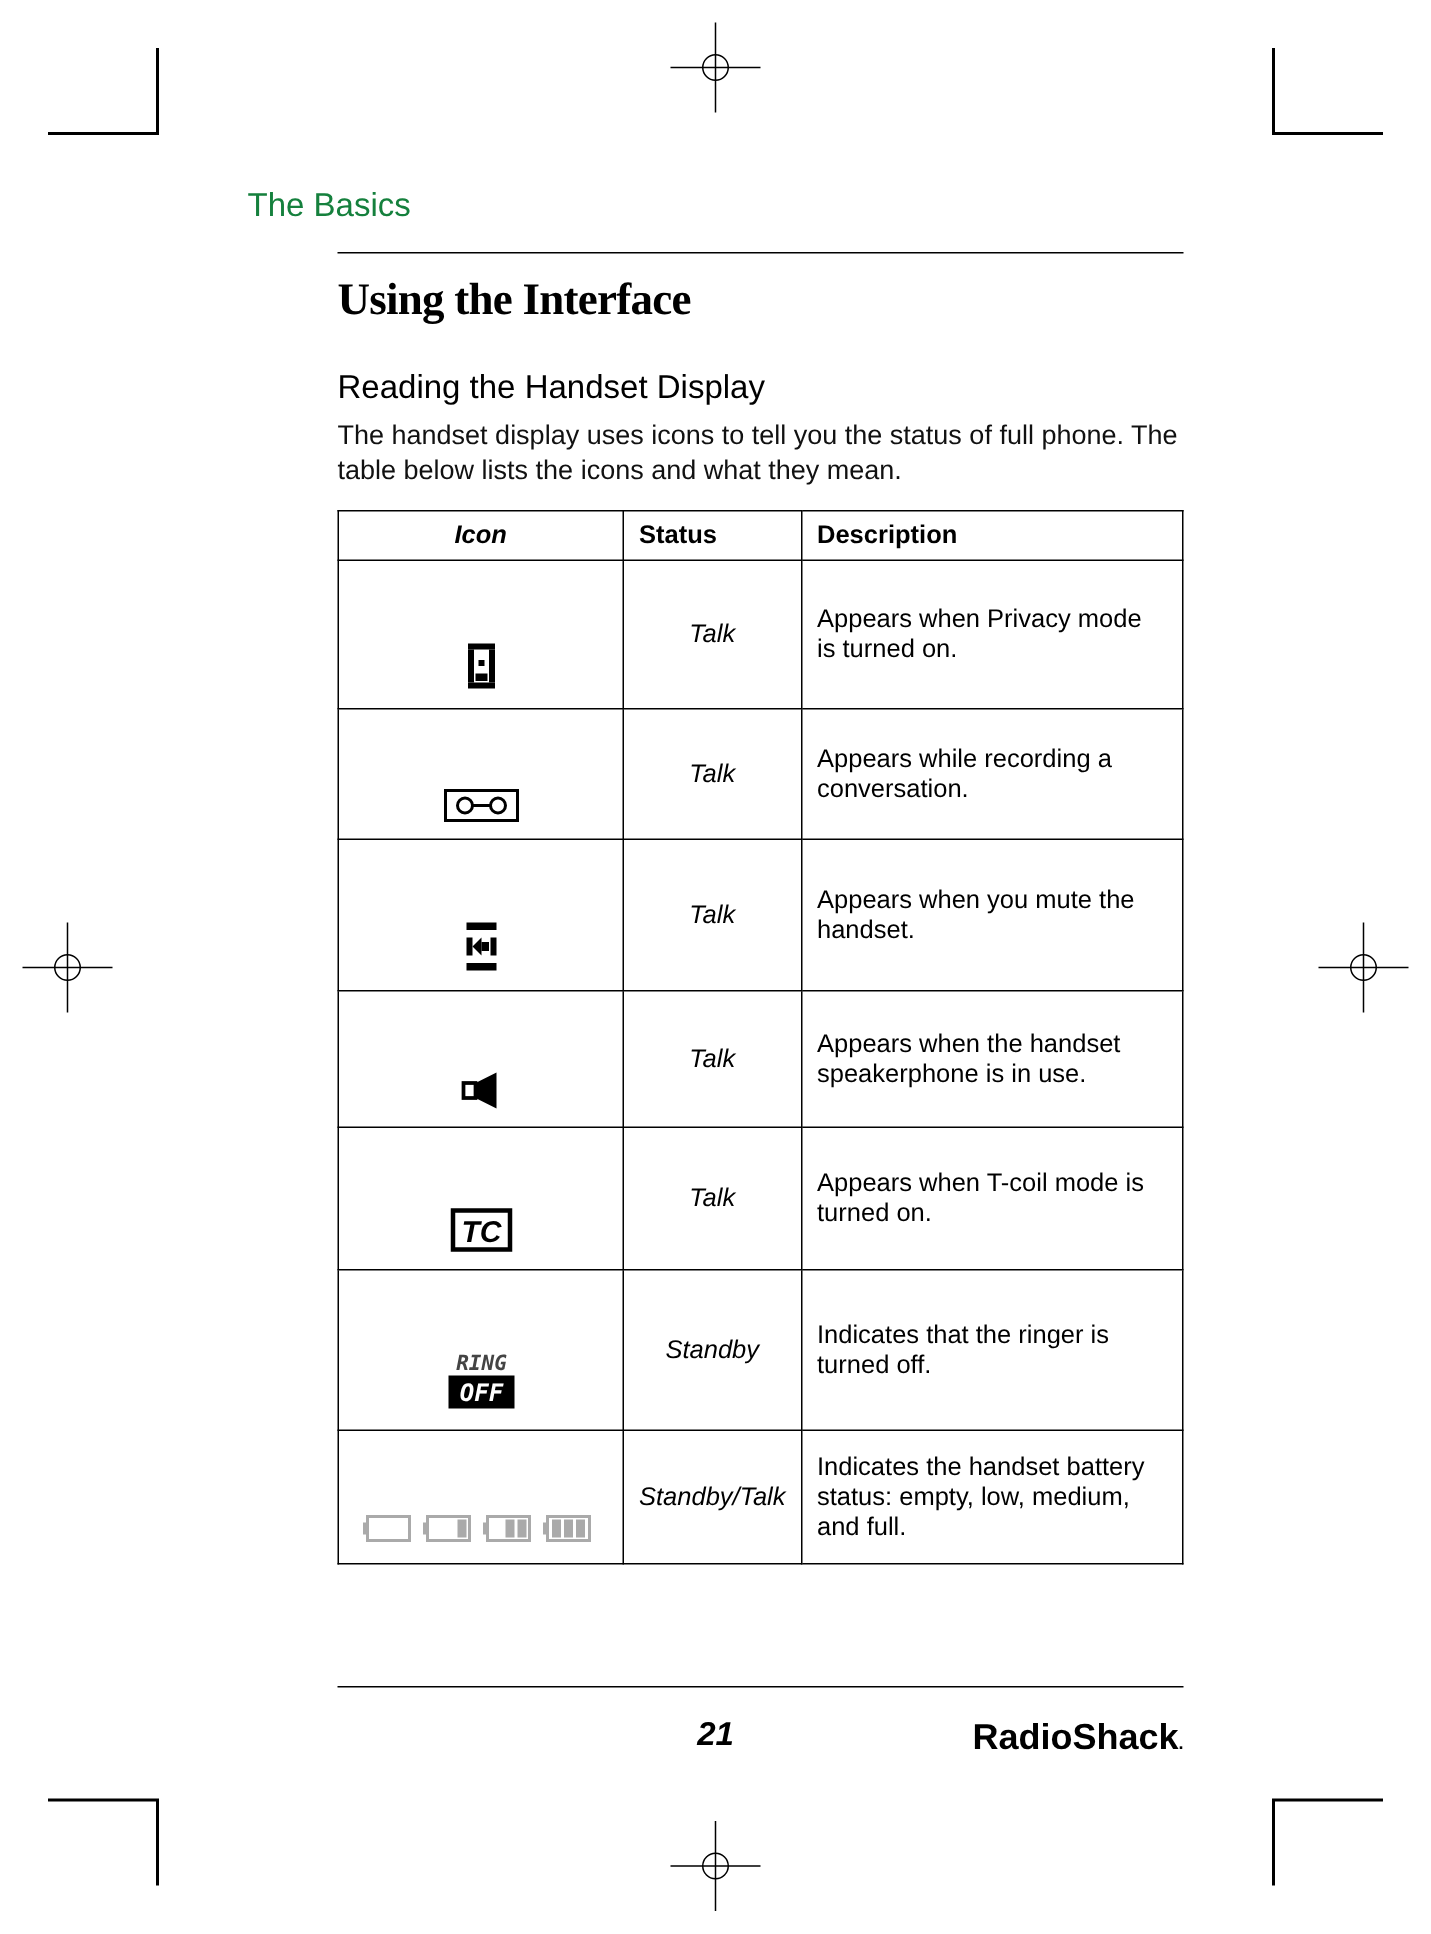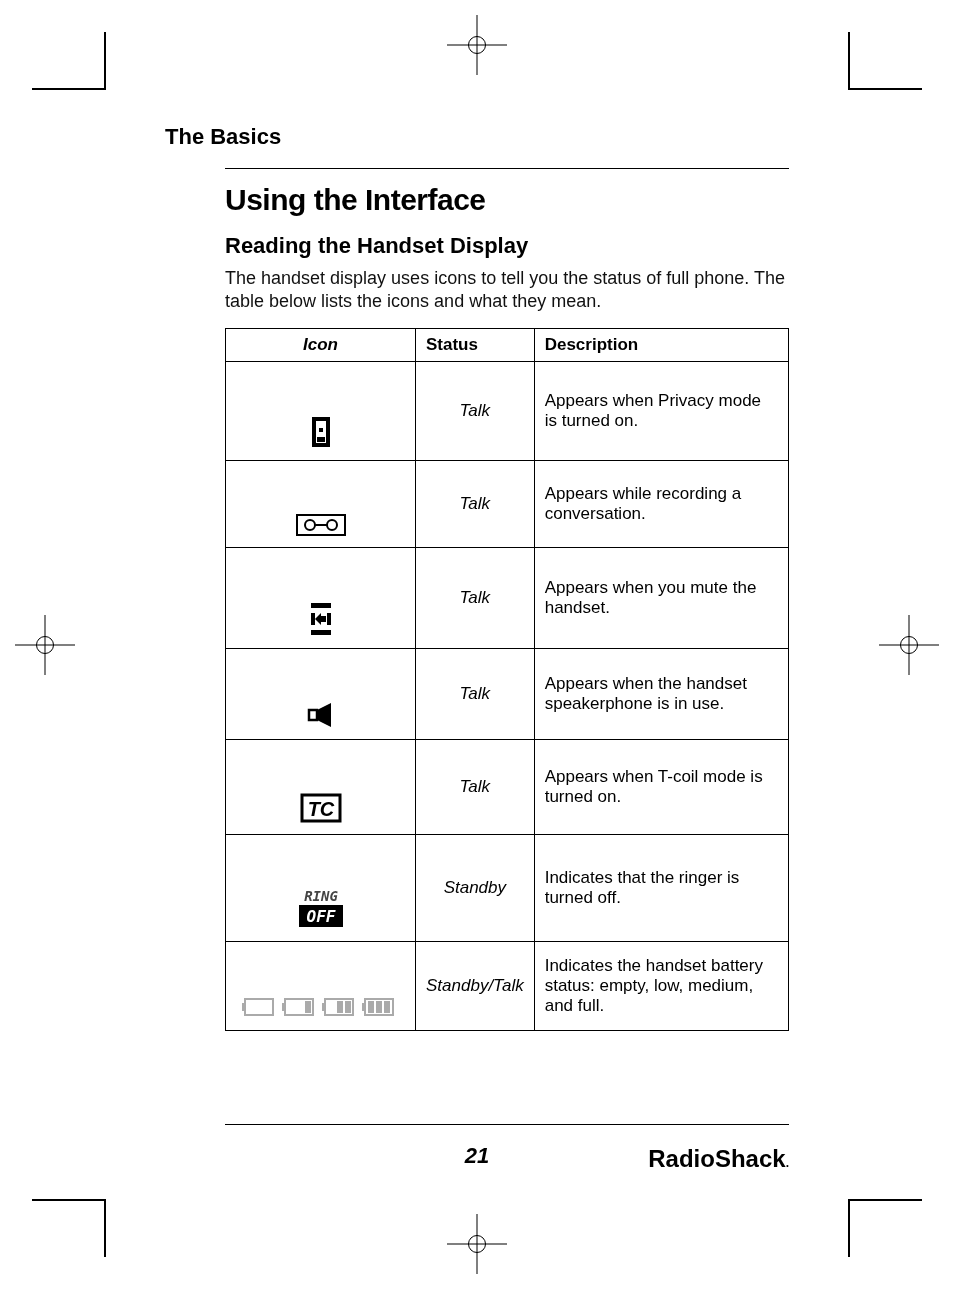--- a/index.html
+++ b/index.html
@@ -68,42 +68,43 @@
     .page {
       position: absolute;
       top: 88px;
       left: 105px;
       right: 105px;
       bottom: 88px;
       padding: 36px 60px 50px 60px;
     }
     .section-header {
       font-size: 22px;
-      font-weight: bold;
-      color: #000000;
+      font-weight: normal;
+      color: #15803d;
       margin-bottom: 18px;
     }
     .hr-top {
       border: none;
       border-top: 1.5px solid #000;
       margin-left: 60px;
       margin-bottom: 14px;
     }
     .content {
       margin-left: 60px;
     }
     .main-heading {
       font-size: 30px;
       font-weight: 900;
-      margin-bottom: 16px;
+      margin-bottom: 28px;
       letter-spacing: -0.5px;
+      font-family: Liberation Serif, serif;
     }
     .sub-heading {
       font-size: 22px;
-      font-weight: 700;
+      font-weight: 400;
       margin-bottom: 8px;
     }
     .intro {
       font-size: 18px;
       line-height: 1.3;
       margin-bottom: 14px;
       color: #111;
     }
     table {
       border-collapse: collapse;

